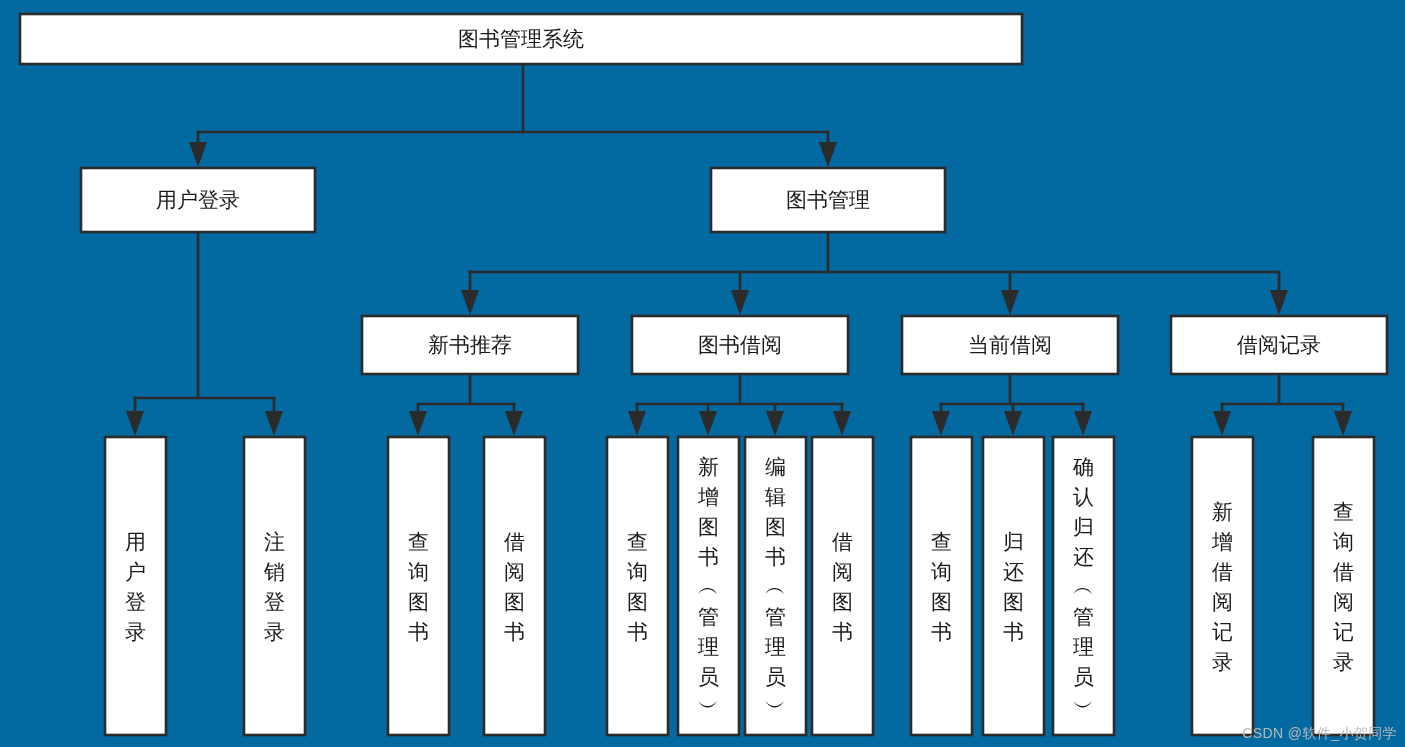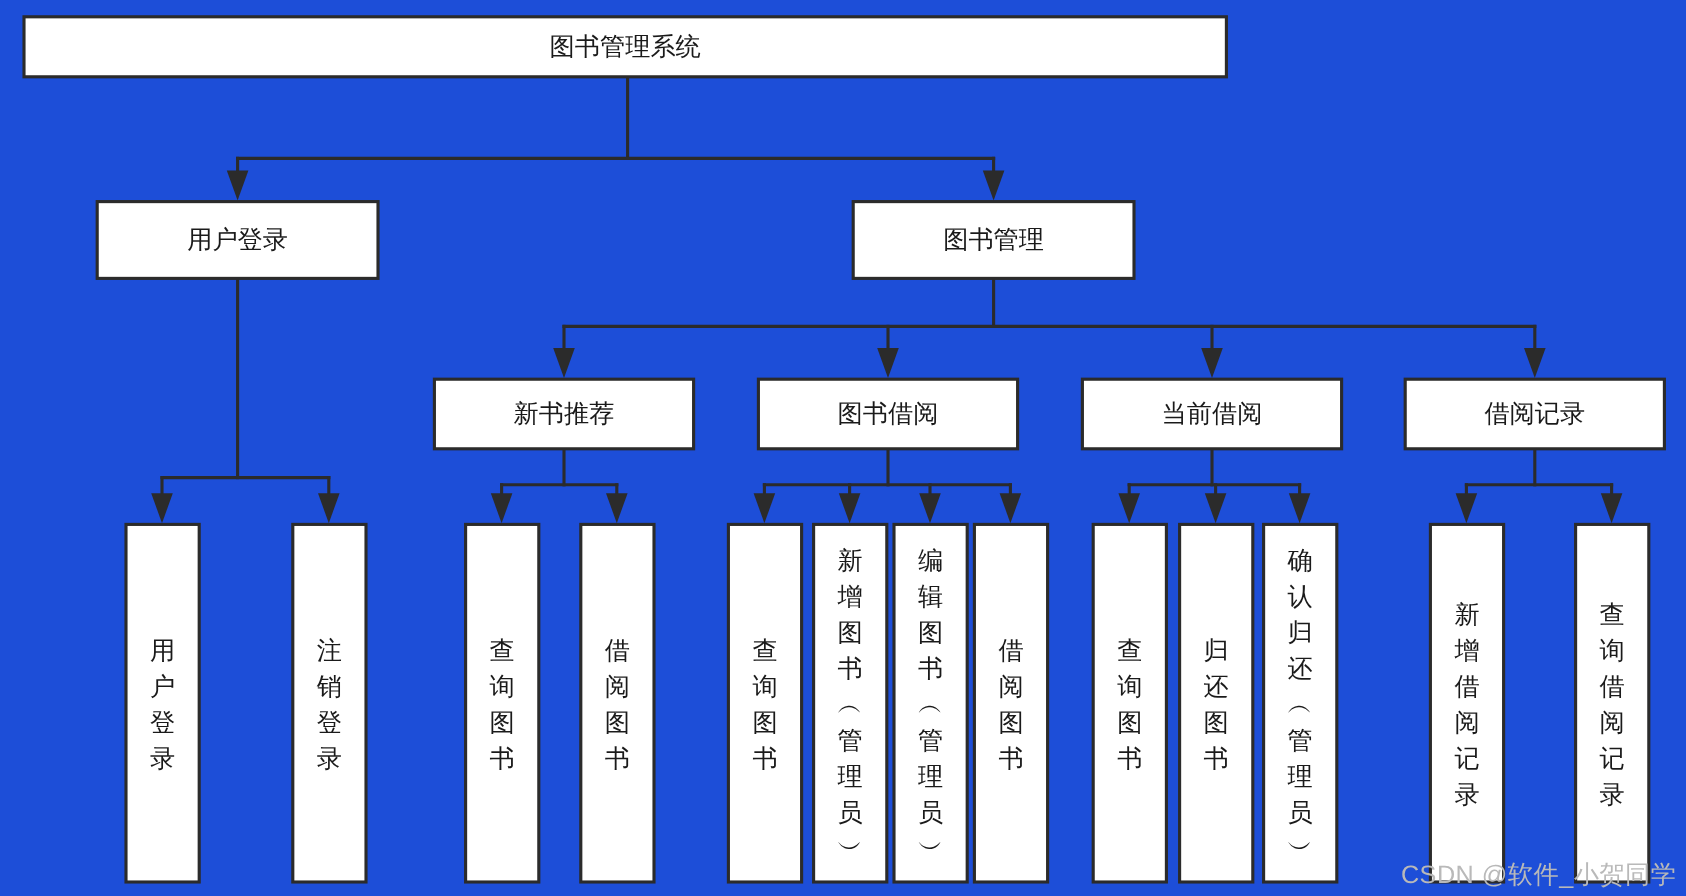--- a/index.html
+++ b/index.html
@@ -8,21 +8,21 @@
     padding: 0;
     background: #ffffff;
   }
   body {
     font-family: "Liberation Sans", "DejaVu Sans", sans-serif;
   }
   #diagram-root {
     position: relative;
     width: 1405px;
     height: 747px;
-    background: #1d4ed8;
+    background: #0369a1;
     overflow: hidden;
   }
   svg#tree-svg {
     position: absolute;
     left: 0;
     top: 0;
     width: 1405px;
     height: 747px;
     display: block;
   }
@@ -54,21 +54,21 @@
     font-size: 21px;
     fill: #1a1a1a;
     text-anchor: middle;
     white-space: pre;
   }
   .watermark {
     position: absolute;
     right: 8px;
     bottom: 4px;
     font-family: "Liberation Sans", "DejaVu Sans", sans-serif;
-    font-size: 21px;
+    font-size: 14px;
     color: #b9b9b9;
     letter-spacing: 0.4px;
     user-select: none;
     pointer-events: none;
   }
 </style>
 </head>
 <body>
 
 <div id="diagram-root">

